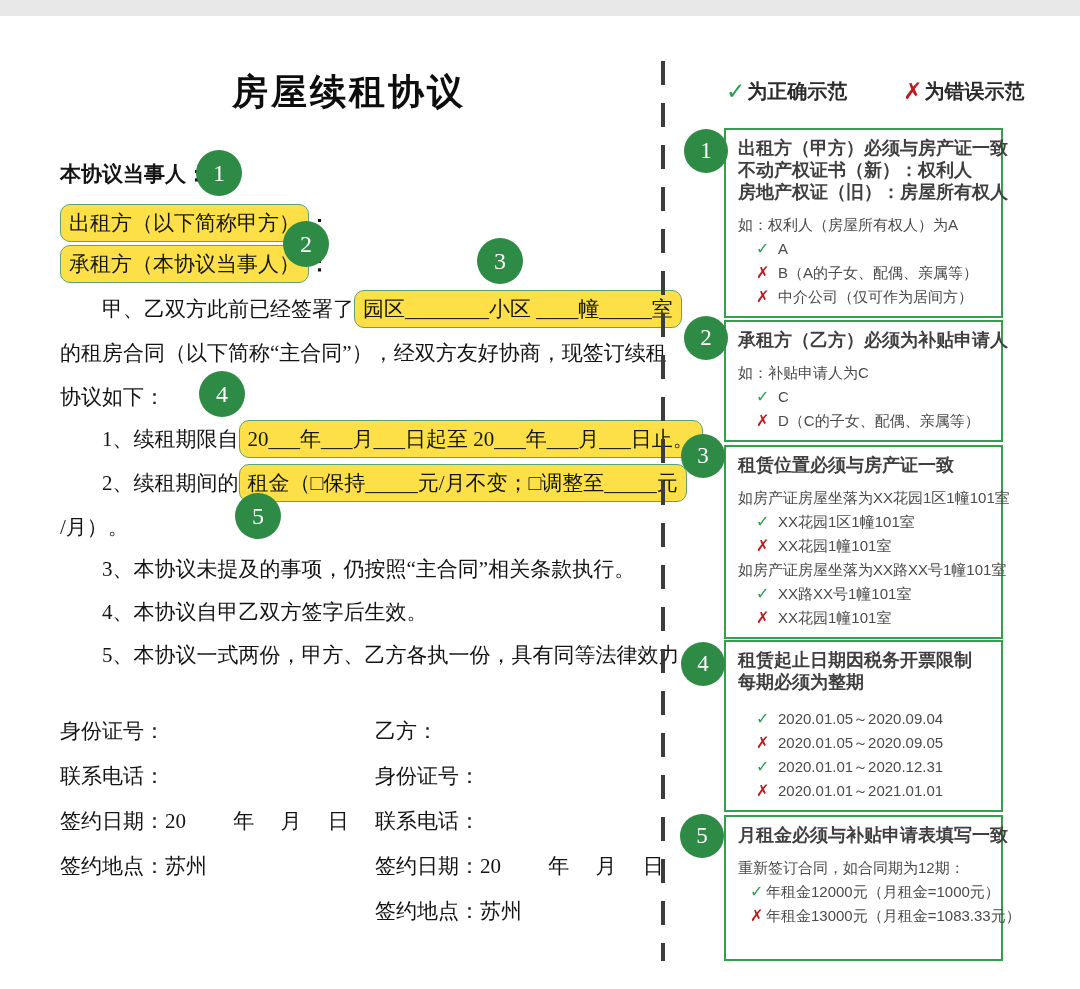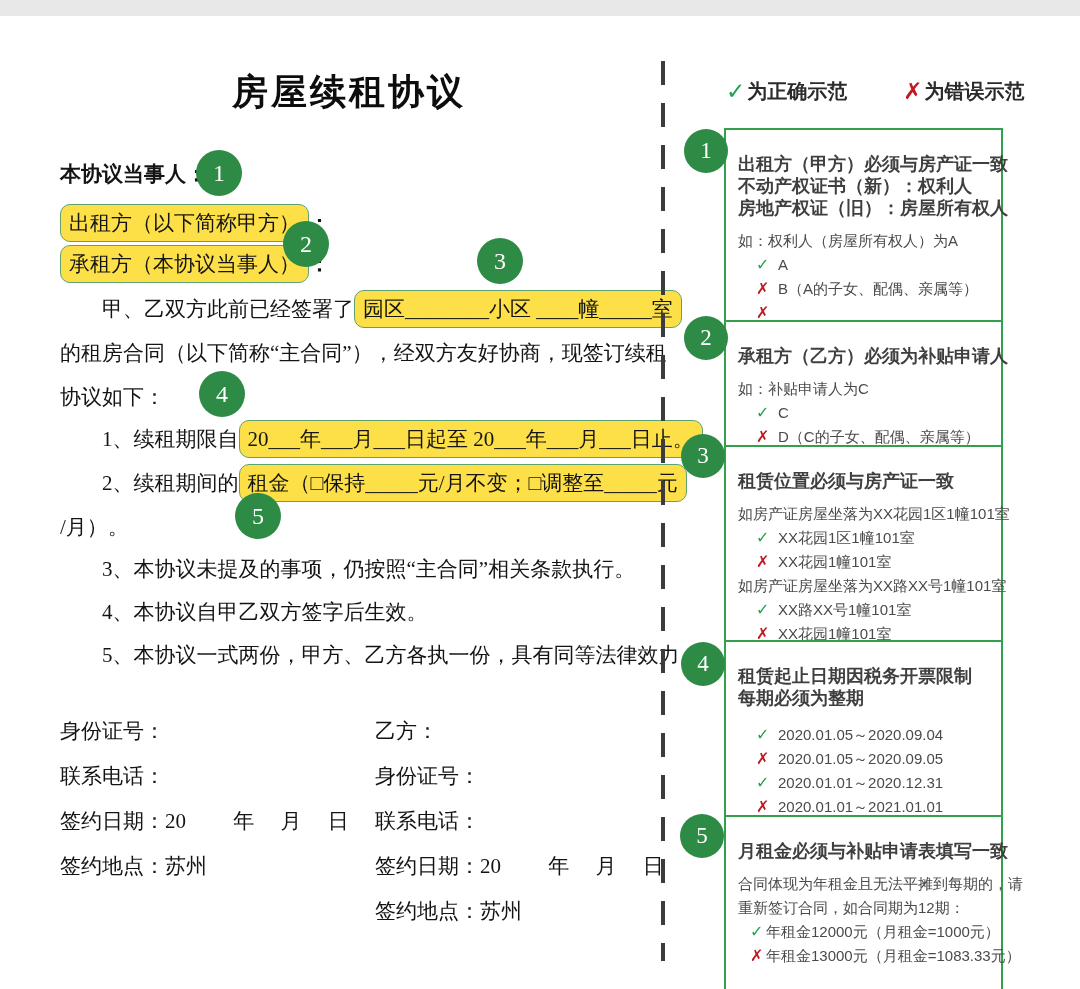--- a/index.html
+++ b/index.html
@@ -56,21 +56,21 @@
   }
   .legend-item { display:flex; align-items:center; }
   .mark { font-weight:bold; }
   .mark.check { color:#21a14d; }
   .mark.cross { color:#c11920; }
   #legend .mark { font-size:23px; margin-right:2px; }
 
   .abox {
     position:absolute; left:724px; width:279px;
     border:2px solid #33a04c; background:#ffffff;
-    padding:23px 12px;
+    padding:7px 12px;
     font-family:"Liberation Sans","DejaVu Sans",sans-serif;
   }
   .atitle { font-size:18px; font-weight:bold; color:#3f3f3f; line-height:22px; white-space:nowrap; }
   .agap { height:10px; }
   .aline { display:flex; align-items:flex-end; font-size:15px; color:#4a4a4a; line-height:24px; white-space:nowrap; }
   .aline.marked { padding-left:18px; }
   .aline .mark { width:22px; font-size:16px; flex:none; }
   .aline.tight { padding-left:12px; }
   .aline.tight .mark { width:16px; }
 </style>
@@ -157,20 +157,21 @@
     <div class="aline marked">
       <span class="mark check">✓</span>
       <span class="atext">A</span>
     </div>
     <div class="aline marked">
       <span class="mark cross">✗</span>
       <span class="atext">B（A的子女、配偶、亲属等）</span>
     </div>
     <div class="aline marked">
       <span class="mark cross">✗</span>
+      <span class="atext">中介公司（仅可作为居间方）</span>
     </div>
   </div>
 
   <div class="num-circle small" style="left:684px; top:300px;">2</div>
   <div class="abox" style="top:304px; min-height:122px;">
     <div class="atitle">承租方（乙方）必须为补贴申请人</div>
     <div class="agap"></div>
     <div class="aline">
       <span class="atext">如：补贴申请人为C</span>
     </div>
@@ -233,23 +234,20 @@
       <span class="mark cross">✗</span>
       <span class="atext">2020.01.01～2021.01.01</span>
     </div>
   </div>
 
   <div class="num-circle small" style="left:680px; top:798px;">5</div>
   <div class="abox" style="top:799px; min-height:146px;">
     <div class="atitle">月租金必须与补贴申请表填写一致</div>
     <div class="agap"></div>
     <div class="aline">
-      <span class="atext">合同体现为年租金且无法平摊到每期的，请</span>
-    </div>
-    <div class="aline">
       <span class="atext">重新签订合同，如合同期为12期：</span>
     </div>
     <div class="aline tight">
       <span class="mark check">✓</span>
       <span class="atext">年租金12000元（月租金=1000元）</span>
     </div>
     <div class="aline tight">
       <span class="mark cross">✗</span>
       <span class="atext">年租金13000元（月租金=1083.33元）</span>
     </div>

